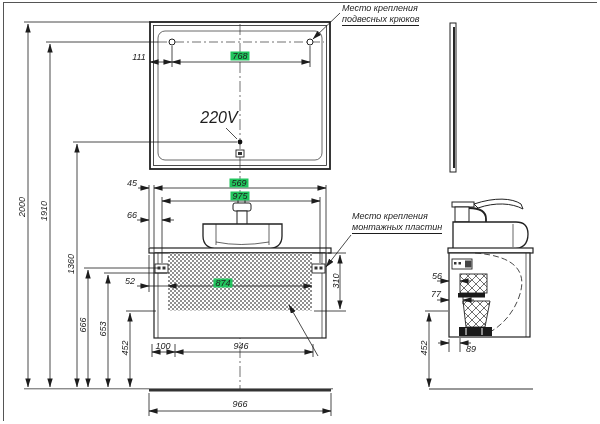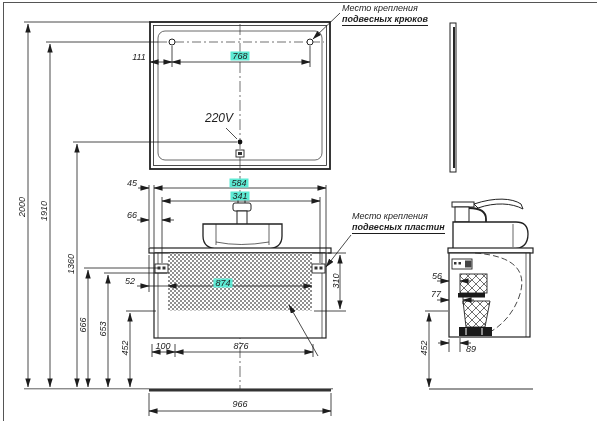--- a/index.html
+++ b/index.html
@@ -5,28 +5,28 @@
   html,body{margin:0;padding:0;background:#e8e8e8;}
   .canvas{
     position:relative;width:600px;height:424px;background:#ffffff;
     font-family:"Liberation Sans",sans-serif;overflow:hidden;
   }
   .canvas svg{position:absolute;left:0;top:0;}
   .lbl{
     position:absolute;font:italic 9px/1 "Liberation Sans",sans-serif;
     color:#1d1d1d;white-space:nowrap;transform:translate(-50%,-50%);
   }
-  .lbl.big{font-size:12px;}
-  .lbl.chip{background:#5eead4;padding:0 2px;font-style:italic;}
+  .lbl.big{font-size:16px;}
+  .lbl.chip{background:#22c55e;padding:0 2px;font-style:italic;}
   .lbl.rot{transform:translate(-50%,-50%) rotate(-90deg);}
   .note{
     position:absolute;font:italic 9px/11px "Liberation Sans",sans-serif;
     color:#1d1d1d;white-space:nowrap;
   }
-  .note .ul{border-bottom:0.8px solid #1d1d1d;font-weight:bold;}
+  .note .ul{border-bottom:0.8px solid #1d1d1d;}
 </style>
 </head>
 <body>
 
 <div class="canvas">
 
 <svg width="600" height="424" viewBox="0 0 600 424" stroke-linecap="butt" fill="none">
   <defs>
     <marker id="arr" viewBox="0 0 10 6" refX="9.5" refY="3" markerWidth="9" markerHeight="5.5" markerUnits="userSpaceOnUse" orient="auto-start-reverse">
       <path d="M0,0 L10,3 L0,6 Z" fill="#1d1d1d"></path>
@@ -217,39 +217,39 @@
 <div class="lbl big" style="left:219px;top:118px">220V</div>
 
 <div class="lbl rot" style="left:22px;top:207px">2000</div>
 <div class="lbl rot" style="left:44px;top:211px">1910</div>
 <div class="lbl rot" style="left:71px;top:264px">1360</div>
 <div class="lbl rot" style="left:83px;top:325px">666</div>
 <div class="lbl rot" style="left:103px;top:329px">653</div>
 <div class="lbl rot" style="left:125px;top:348px">452</div>
 
 <div class="lbl" style="left:132px;top:183px">45</div>
-<div class="lbl chip" style="left:239px;top:183px">584</div>
-<div class="lbl chip" style="left:240px;top:196px">341</div>
+<div class="lbl chip" style="left:239px;top:183px">569</div>
+<div class="lbl chip" style="left:240px;top:196px">975</div>
 <div class="lbl" style="left:132px;top:215px">66</div>
 <div class="lbl" style="left:130px;top:281px">52</div>
 <div class="lbl chip" style="left:223px;top:283px">874</div>
 <div class="lbl rot" style="left:336px;top:281px">310</div>
 <div class="lbl" style="left:163px;top:346px">100</div>
-<div class="lbl" style="left:241px;top:346px">876</div>
+<div class="lbl" style="left:241px;top:346px">946</div>
 <div class="lbl" style="left:240px;top:404px">966</div>
 
 <div class="lbl" style="left:437px;top:276px">56</div>
 <div class="lbl" style="left:436px;top:294px">77</div>
 <div class="lbl" style="left:471px;top:349px">89</div>
 <div class="lbl rot" style="left:424px;top:348px">452</div>
 
 <div class="note" style="left:342px;top:3px">
   <div>Место крепления</div>
   <div class="ul">подвесных крюков</div>
 </div>
 
 <div class="note" style="left:352px;top:211px">
   <div>Место крепления</div>
-  <div class="ul">подвесных пластин</div>
+  <div class="ul">монтажных пластин</div>
 </div>
 
 
 </div>
 
 </body></html>

